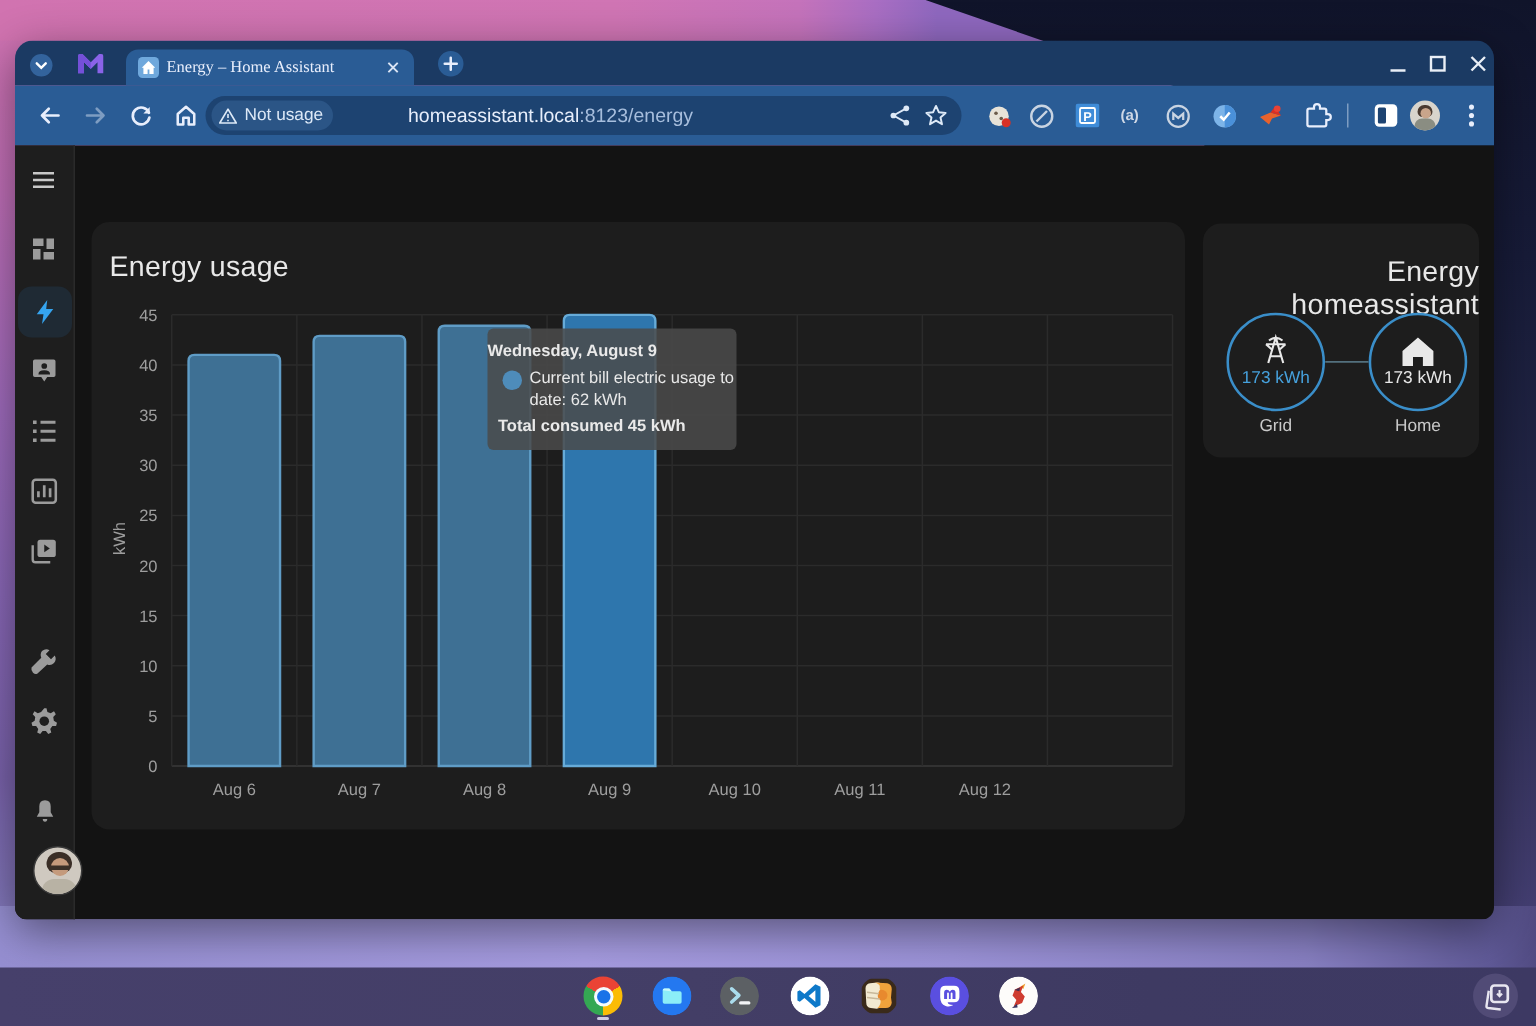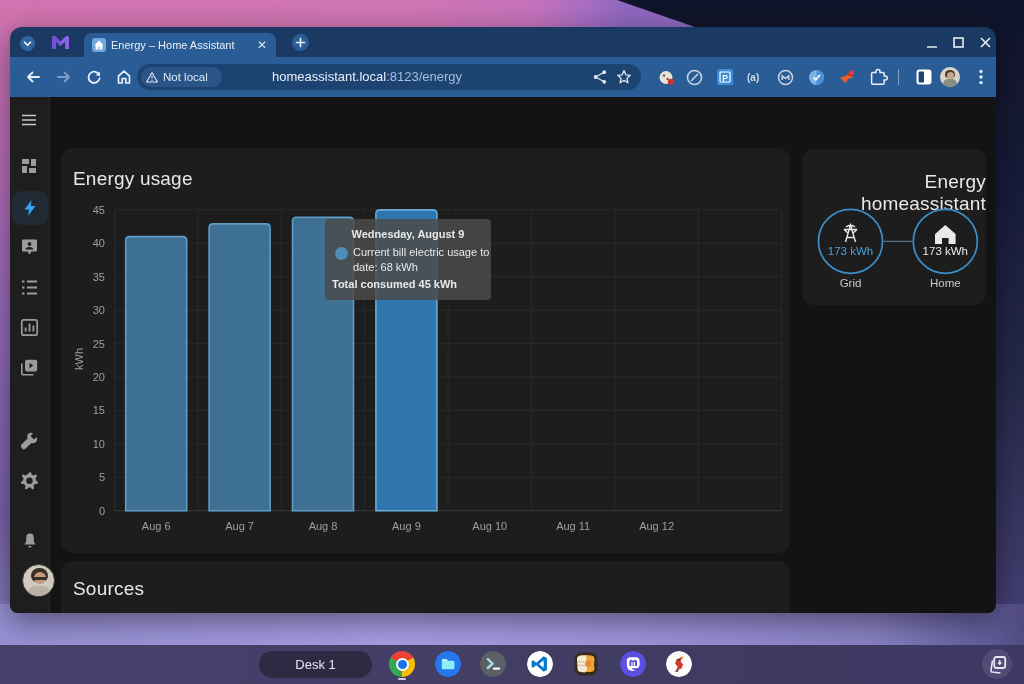--- a/index.html
+++ b/index.html
@@ -22,21 +22,21 @@
 
 #shelf { position:absolute; left:0; top:645px; width:1024px; height:39px;
   background: linear-gradient(90deg, #46406b 0%, #433e66 45%, #3e3a62 75%, #3d3963 100%);
 }
 .desk { position:absolute; left:259px; top:6px; width:113px; height:27px; border-radius:14px;
   background: rgba(28,26,36,.55); color:#e9e7ee; font-size:13px; text-align:center; line-height:27px; }
 .sicon { position:absolute; top:6px; width:26px; height:26px; border-radius:50%; }
 
 #win { position:absolute; left:10px; top:27px; width:986px; height:586px; border-radius:12px 12px 8px 8px; overflow:hidden;
   box-shadow: 0 8px 30px rgba(0,0,0,.45); }
-#tabstrip { position:absolute; left:0; top:0; width:100%; height:30px; background:#1b3a63; }
+#tabstrip { position:absolute; left:0; top:0; width:100%; height:30px; background:#1b3a63;font-family:Liberation Serif, serif; }
 #toolbar { position:absolute; left:0; top:30px; width:100%; height:40px; background:#2a5c95; }
 .tab { position:absolute; left:74px; top:6px; width:192px; height:24px; background:#2a5c95; border-radius:8px 8px 0 0;
   color:#e8eefc; font-size:11px; }
 .tab .title { position:absolute; left:27px; top:6px; white-space:nowrap; }
 .tab .close { position:absolute; right:9px; top:5px; color:#dce6f5; font-size:12px; }
 .circbtn { position:absolute; border-radius:50%; background:#33639c; }
 
 #omni { position:absolute; left:127px; top:7px; width:504px; height:26px; border-radius:13px; background:#1d4371; }
 #omni .chip { position:absolute; left:4px; top:3px; width:81px; height:20px; border-radius:10px; background:#2b5586; color:#dde9f7;
   font-size:11.5px; padding:0 0 0 22px; line-height:20px; white-space:nowrap; }
@@ -108,21 +108,21 @@
         <path d="M3 9 H14 M9.5 4.5 L14 9 L9.5 13.5" stroke="#7e9dc2" stroke-width="1.8" fill="none" stroke-linecap="round" stroke-linejoin="round"></path>
       </svg>
       <svg style="position:absolute;left:75px;top:11px;" width="18" height="18" viewBox="0 0 18 18">
         <path d="M14.3 7.2 A5.6 5.6 0 1 0 14.6 10.4" stroke="#e8eefc" stroke-width="1.8" fill="none" stroke-linecap="round"></path>
         <path d="M14.8 3.4 V7.6 H10.6 Z" fill="#e8eefc"></path>
       </svg>
       <svg style="position:absolute;left:105px;top:11px;" width="18" height="18" viewBox="0 0 18 18">
         <path d="M3.5 8 L9 3.2 L14.5 8 V15 H10.8 V10.5 H7.2 V15 H3.5 Z" fill="none" stroke="#e8eefc" stroke-width="1.7" stroke-linejoin="round"></path>
       </svg>
       <div id="omni">
-        <div class="chip">Not local</div>
+        <div class="chip">Not usage</div>
         <svg style="position:absolute;left:9px;top:8px;" width="12" height="11" viewBox="0 0 12 11">
           <path d="M6 0.8 L11.5 10 H0.5 Z" fill="none" stroke="#dde9f7" stroke-width="1.1" stroke-linejoin="round"></path>
           <path d="M6 4 V6.6 M6 7.8 V8.9" stroke="#dde9f7" stroke-width="1.1"></path>
         </svg>
         <div class="url">homeassistant.local<span>:8123/energy</span></div>
         <svg style="position:absolute;left:455px;top:5px;" width="16" height="16" viewBox="0 0 16 16">
           <circle cx="12.2" cy="3.2" r="1.9" fill="#dde9f7"></circle>
             <circle cx="3.6" cy="8" r="1.9" fill="#dde9f7"></circle>
             <circle cx="12.2" cy="12.8" r="1.9" fill="#dde9f7"></circle>
           <path d="M3.6 8 L12.2 3.2 M3.6 8 L12.2 12.8" stroke="#dde9f7" stroke-width="1.3"></path>
@@ -269,51 +269,47 @@
 <path d="M314.9 362.7 V65.9 Q314.9 61.9 318.9 61.9 H371.9 Q375.9 61.9 375.9 65.9 V362.7 Z" fill="#2e76ad" stroke="#66abd8" stroke-width="1.6"></path>
 <text x="95.2" y="382" font-size="11" fill="#9e9e9e" text-anchor="middle">Aug 6</text>
 <text x="178.6" y="382" font-size="11" fill="#9e9e9e" text-anchor="middle">Aug 7</text>
 <text x="262.0" y="382" font-size="11" fill="#9e9e9e" text-anchor="middle">Aug 8</text>
 <text x="345.4" y="382" font-size="11" fill="#9e9e9e" text-anchor="middle">Aug 9</text>
 <text x="428.8" y="382" font-size="11" fill="#9e9e9e" text-anchor="middle">Aug 10</text>
 <text x="512.2" y="382" font-size="11" fill="#9e9e9e" text-anchor="middle">Aug 11</text>
 <text x="595.6" y="382" font-size="11" fill="#9e9e9e" text-anchor="middle">Aug 12</text>
 </svg>
           <div id="tip">
-            <div style="text-align:center;font-weight:bold;margin-top:9px;">Wednesday, August 9</div>
+            <div style="font-weight:bold;margin-top:9px;">Wednesday, August 9</div>
             <div style="position:absolute;left:10px;top:28px;width:13px;height:13px;border-radius:50%;background:#4e8cba;"></div>
-            <div style="position:absolute;left:28px;top:26px;width:141px;line-height:15px;">Current bill electric usage to date: 68 kWh</div>
+            <div style="position:absolute;left:28px;top:26px;width:141px;line-height:15px;">Current bill electric usage to date: 62 kWh</div>
             <div style="position:absolute;left:7px;top:59px;font-weight:bold;">Total consumed 45 kWh</div>
           </div>
         </div>
         <div class="card" id="cardDist">
           <div class="cardtitle" style="top:22px;left:16px;">Energy homeassistant</div>
           <svg style="position:absolute;left:0;top:0;" width="184" height="156" viewBox="0 0 184 156">
             <line x1="81.5" y1="92.3" x2="110.3" y2="92.3" stroke="#53707e" stroke-width="1.2"></line>
             <circle cx="48.5" cy="92.3" r="32" fill="#1d1d1d" stroke="#3a8ec9" stroke-width="1.7"></circle>
             <circle cx="143.3" cy="92.3" r="32" fill="#1d1d1d" stroke="#3a8ec9" stroke-width="1.7"></circle>
             <g fill="none" stroke="#e8e8e8" stroke-width="1.4">
               <path d="M43.5 93 L48.5 76 L53.5 93 M44.8 88.5 H52.2 M42 80.5 H55 M42 80.5 L46.5 84.5 M55 80.5 L50.5 84.5 M44 78 Q48.5 74.5 53 78"></path>
             </g>
             <path d="M143.3 76 L133 85 V95 H140 V89 H146.6 V95 H153.6 V85 Z" fill="#e8e8e8"></path>
             <text x="48.5" y="106" font-size="11.5" fill="#46a1dd" text-anchor="middle">173 kWh</text>
             <text x="143.3" y="106" font-size="11.5" fill="#e8e8e8" text-anchor="middle">173 kWh</text>
             <text x="48.5" y="138" font-size="11.5" fill="#c9c9c9" text-anchor="middle">Grid</text>
             <text x="143.3" y="138" font-size="11.5" fill="#c9c9c9" text-anchor="middle">Home</text>
           </svg>
         </div>
-        <div class="card" id="cardSrc">
-          <div class="cardtitle" style="top:17px;">Sources</div>
-        </div>
       </div>
     </div>
   </div>
 
   <div id="shelf">
-    <div class="desk">Desk 1</div>
     <div class="sicon" style="left:389px;background:conic-gradient(from 60deg, #fbbc05 0 120deg, #34a853 0 240deg, #ea4335 0 360deg);"></div>
     <div style="position:absolute;left:395.5px;top:12.5px;width:13px;height:13px;border-radius:50%;background:#f4fbfe;"></div>
     <div style="position:absolute;left:397.5px;top:14.5px;width:9px;height:9px;border-radius:50%;background:#1a73e8;"></div>
     <div style="position:absolute;left:398px;top:33px;width:8px;height:2px;border-radius:2px;background:#cfcbe2;"></div>
     <svg class="sicon" style="left:435px;" width="26" height="26" viewBox="0 0 26 26">
       <circle cx="13" cy="13" r="13" fill="#2478f0"></circle>
       <path d="M6.8 9.2 Q6.8 8 8 8 H11.2 L12.8 9.8 H18.2 Q19.4 9.8 19.4 11 V17 Q19.4 18.2 18.2 18.2 H8 Q6.8 18.2 6.8 17 Z" fill="#8ceef8"></path>
       <path d="M6.8 9.2 Q6.8 8 8 8 H11.2 L12.8 9.8 H12 Z" fill="#c8f8fc"></path>
     </svg>
     <svg class="sicon" style="left:480px;" width="26" height="26" viewBox="0 0 26 26">

